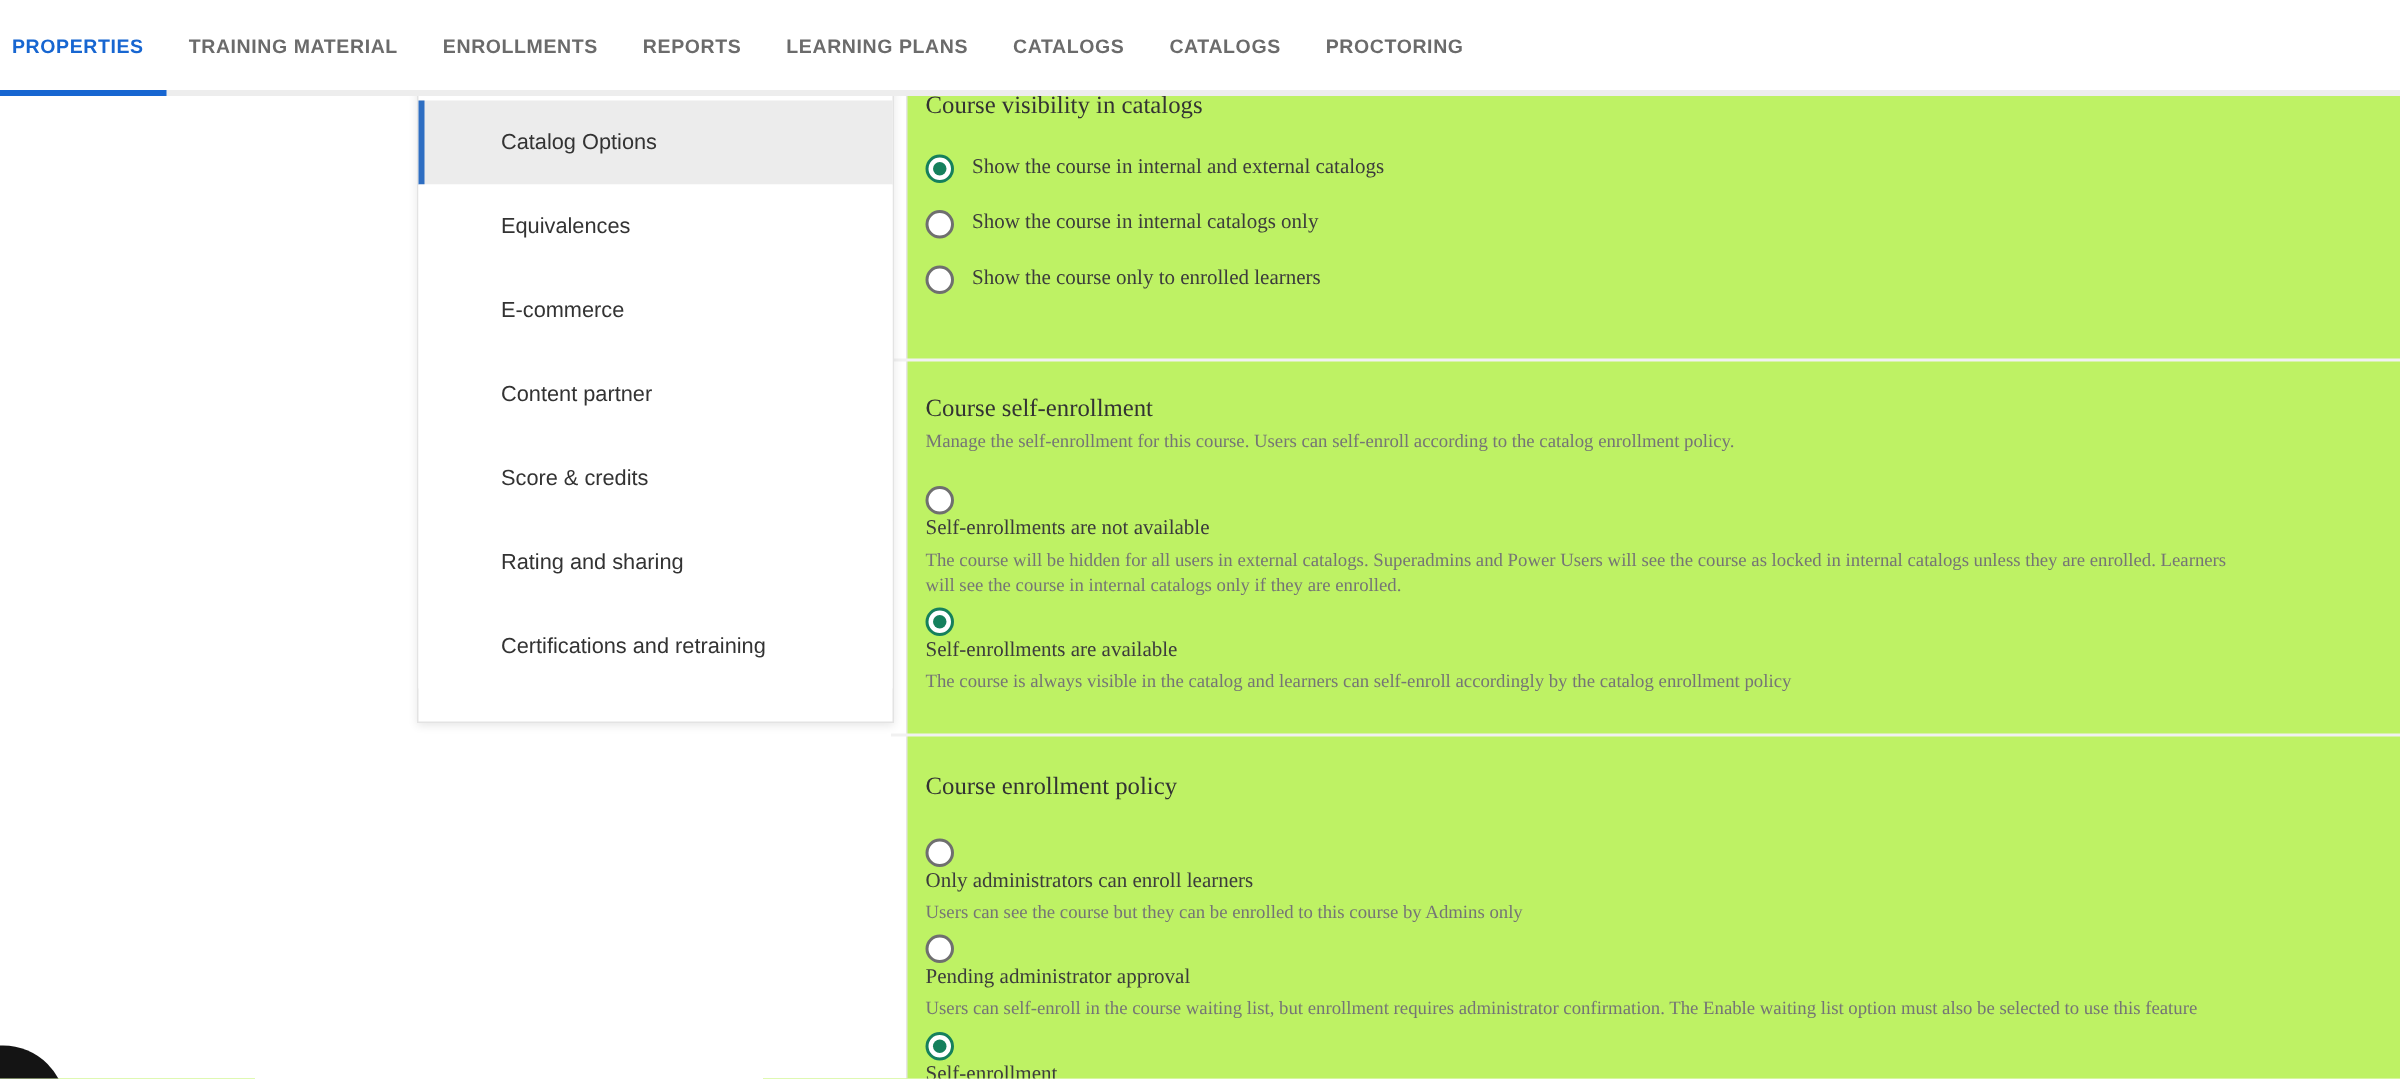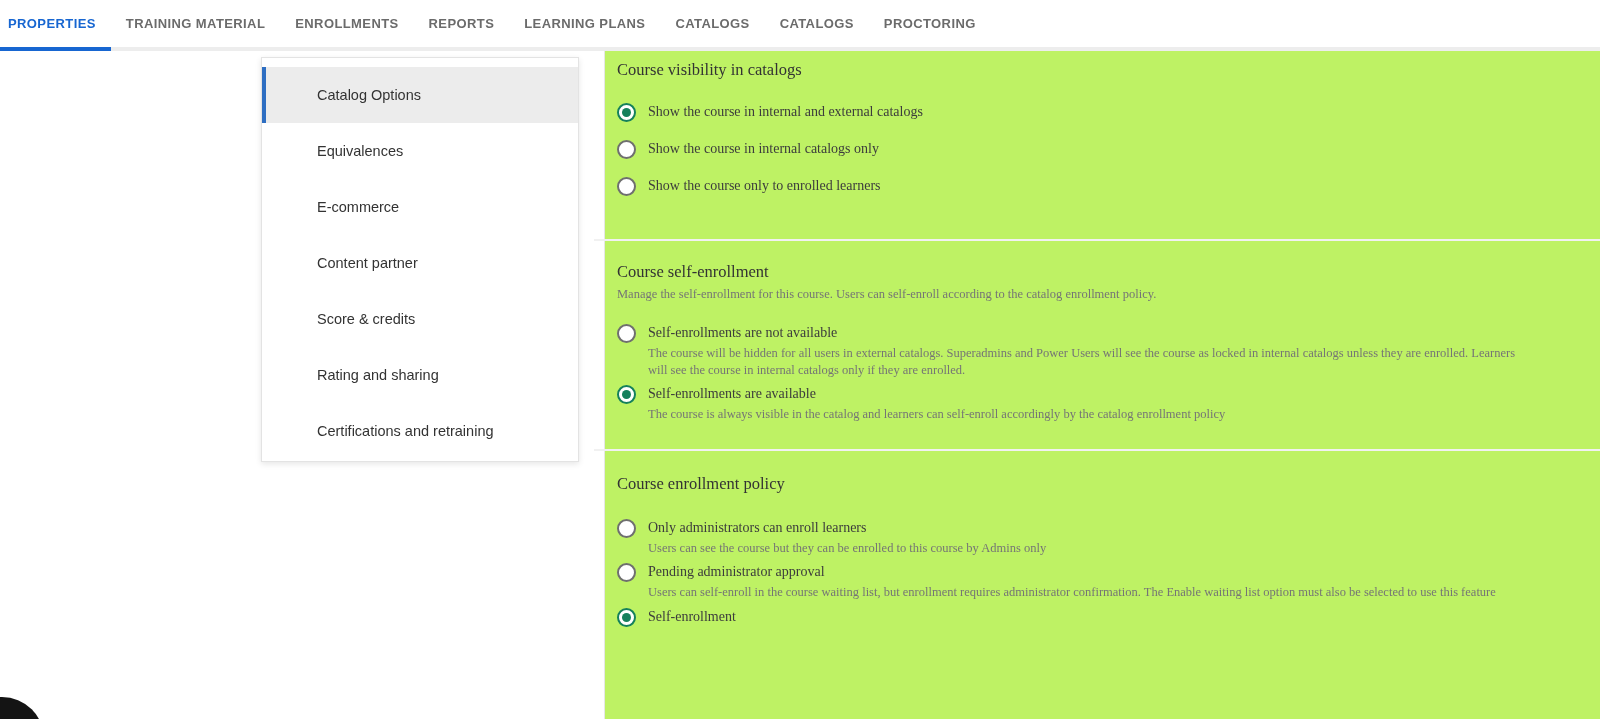--- a/index.html
+++ b/index.html
@@ -4,42 +4,42 @@
 <style>
   html,body { margin:0; padding:0; }
   body {
     width:1600px; height:719px; overflow:hidden; position:relative;
     background:#ffffff; font-family:"Liberation Sans", sans-serif;
     -webkit-font-smoothing:antialiased;
   }
 
   
   .tabbar {
-    position:absolute; top:0; left:0; right:0; height:51px;
+    position:absolute; top:0; left:0; right:0; height:64px;
     background:#fff; display:flex; align-items:stretch; z-index:5;text-align:right;
   }
   .tabbar::after {
     content:""; position:absolute; left:0; right:0; bottom:0; height:4px;
     background:#ededed; z-index:0;
   }
   .tab {
     position:relative; z-index:1; display:flex; align-items:center;
     padding:0 15px; font-size:13px; font-weight:700; letter-spacing:.4px;
     color:#6b6b6b; border-bottom:4px solid transparent; cursor:pointer;
     white-space:nowrap;
   }
   .tab:first-child { padding-left:8px; }
   .tab.active { color:#1766d1; border-bottom-color:#1766d1; }
 
   
   .sidecard {
-    position:absolute; left:261px; top:57px; width:318px;
+    position:absolute; left:278px; top:57px; width:318px;
     background:#fff; border:1px solid #e3e3e3;
     box-shadow:0 2px 6px rgba(0,0,0,.10);
-    padding:9px 0 2px 0; box-sizing:border-box; z-index:3;
+    padding:9px 0 22px 0; box-sizing:border-box; z-index:3;
   }
   .side-item {
     position:relative; height:56px; display:flex; align-items:center;
     padding-left:55px; font-size:14.5px; color:#333; cursor:pointer;
     background:#fff;
   }
   .side-item.active { background:#ececec; }
   .side-item.active::before {
     content:""; position:absolute; left:0; top:0; bottom:0; width:4px;
     background:#2e6ec2;
@@ -56,21 +56,21 @@
   }
   .sec-desc {
     font-size:12.5px; color:#757575; line-height:16px; margin-top:3px;
   }
   .divider { height:2px; background:#f1f1f1; margin-left:-23px; }
   .mt20 { margin-top:20px; } .mt21 { margin-top:21px; } .mt22 { margin-top:22px; }
   .mt23 { margin-top:23px; } .mt26 { margin-top:26px; } .mt43 { margin-top:43px; }
 
   .opt { display:flex; align-items:flex-start; cursor:pointer; }
   .g1 .opt { margin-bottom:17px; }
-  .g2 .opt { margin-bottom:6px; }
+  .g2 .opt { margin-bottom:6px;flex-direction:column; }
   .radio {
     flex:none; width:15px; height:15px; margin:1px 12px 0 0;
     border:2px solid #6f6f6f; border-radius:50%; background:#fff;
     position:relative; box-sizing:content-box;
   }
   .radio.sel { border-color:#15805c; }
   .radio.sel::after {
     content:""; position:absolute; left:3px; top:3px; right:3px; bottom:3px;
     background:#15805c; border-radius:50%;
   }

